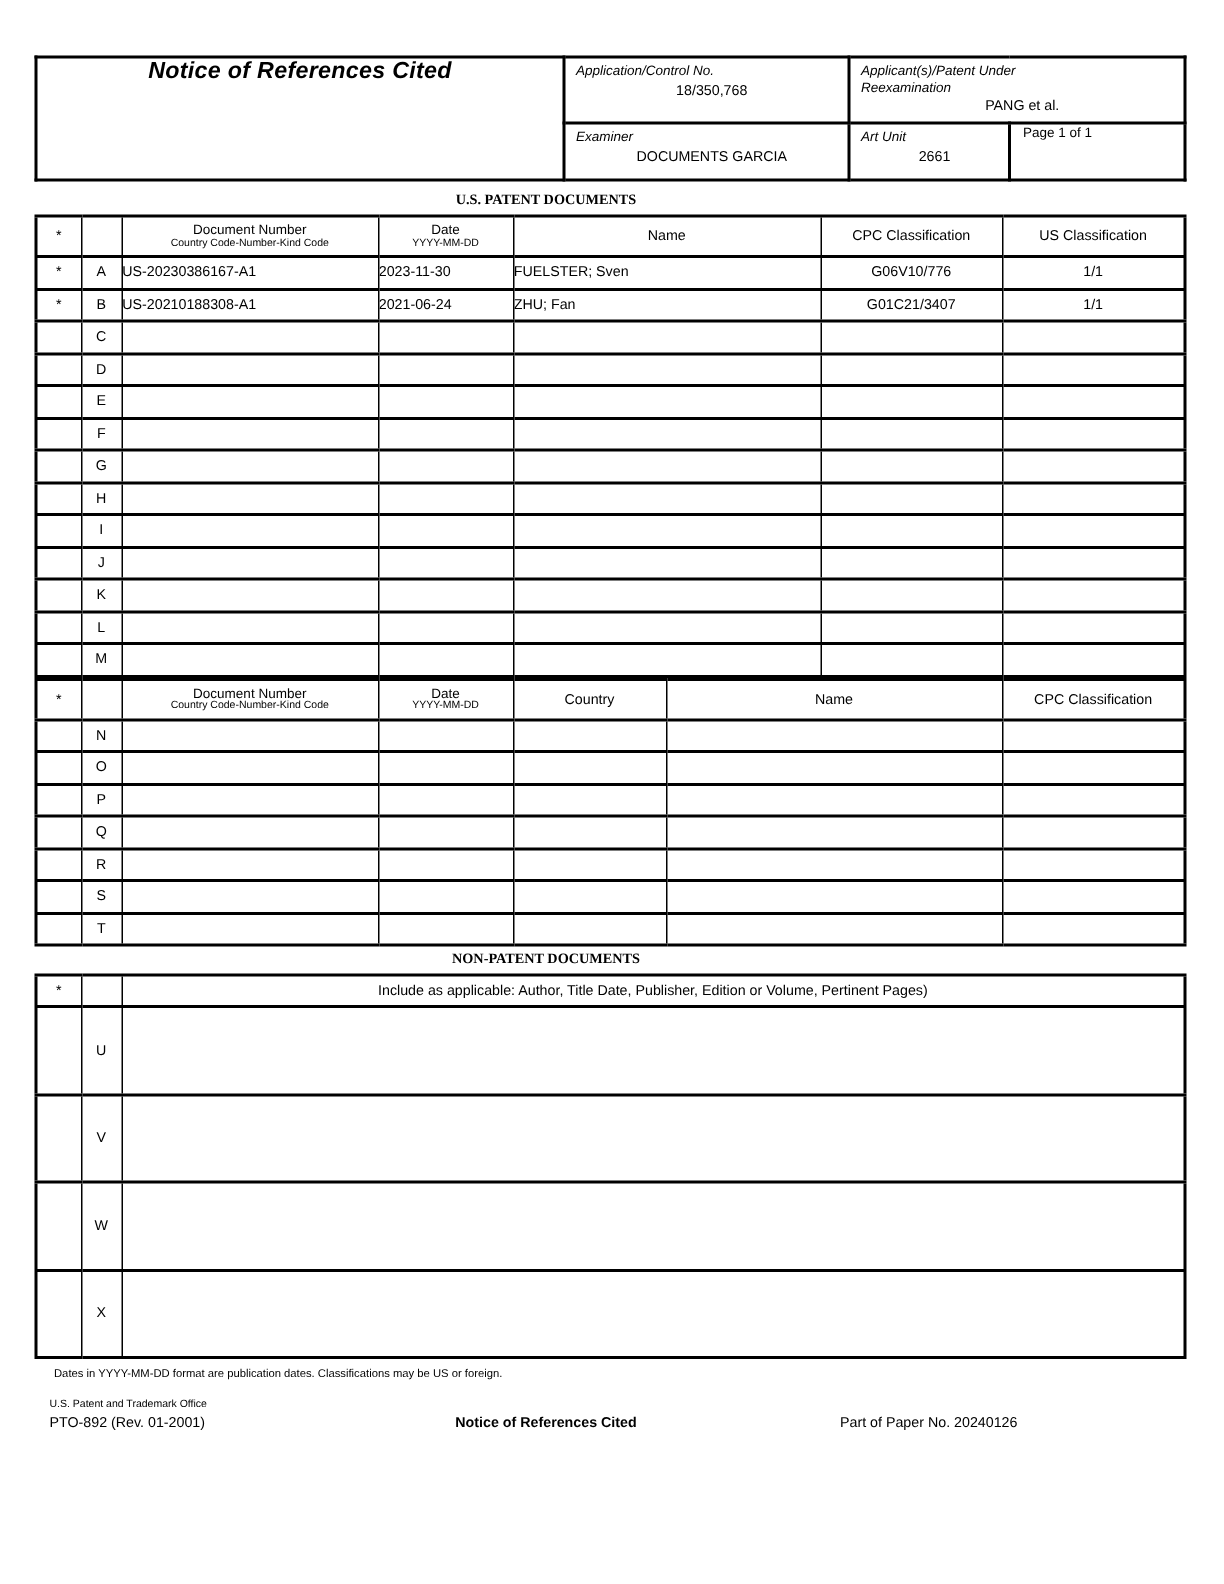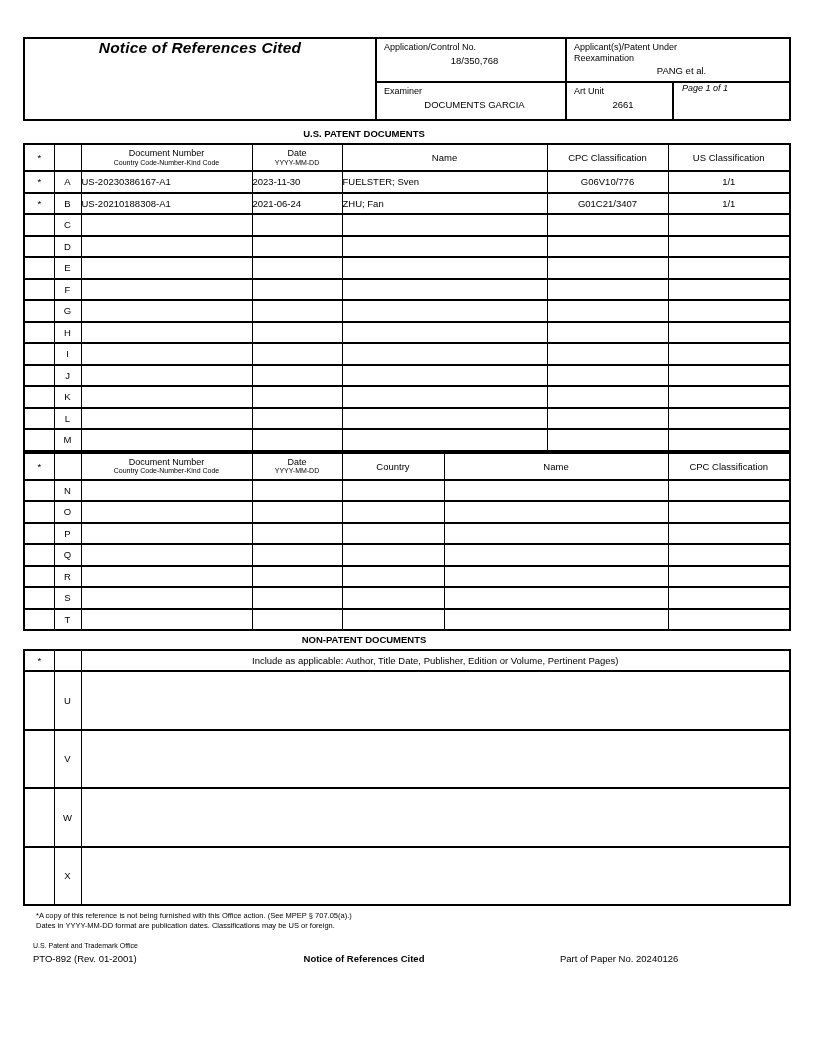--- a/index.html
+++ b/index.html
@@ -12,28 +12,28 @@
   }
   .content { position: absolute; left: 23px; top: 37px; width: 682px; }
 
   
   table.hdr { border-collapse: collapse; table-layout: fixed; width: 766px; }
   table.hdr td { border: 2px solid #000; padding: 0; vertical-align: top; overflow: hidden; }
   tr.hr1 { height: 44px; }
   tr.hr2 { height: 38px; }
   td.title-cell { vertical-align: middle; text-align: center; }
   .form-title { font-size: 15.5px; font-weight: bold; font-style: italic; letter-spacing: 0.2px; }
-  .cell-label { font-size: 9px; line-height: 10.5px; padding: 3px 0 0 7px; }
+  .cell-label { font-size: 9px; line-height: 10.5px; padding: 3px 0 0 7px; font-style: italic; }
   .cell-value { font-size: 9.5px; line-height: 11px; padding: 2px 0 0 7px; text-align: center; }
   .wrap-label { max-width: 158px; }
   td.page-cell { vertical-align: middle; }
-  .page-text { font-size: 9px; padding-left: 8px; font-style: italic; }
+  .page-text { font-size: 9px; padding-left: 8px; }
 
   
-  .sec-title { text-align: center; font-weight: bold; font-size: 9.5px; line-height: 12px; margin: 3px 0; }
+  .sec-title { text-align: center; font-weight: bold; font-size: 9.5px; line-height: 12px; margin: 3px 0; font-family: Liberation Serif, serif; }
   .sec-title.first { margin-top: 7px; }
 
   
   table.doc { border-collapse: collapse; table-layout: fixed; width: 766px; border: 2px solid #000; }
   table.doc td { border: 1.5px solid #000; border-top-width: 2px; border-bottom-width: 2px;
                  padding: 0; overflow: hidden; white-space: nowrap; font-size: 9.5px; vertical-align: middle; }
   table.doc tr { height: 21.5px; }
   table.doc tr.head-row { height: 27px; }
   table.npl tr { height: 58.5px; }
   table.npl tr.head-row { height: 21px; }
@@ -371,21 +371,20 @@
     </tr>
     <tr>
       <td class="c-star"></td>
       <td class="c-letter">X</td>
       <td class="c-name"></td>
     </tr>
   </tbody>
     </table>
 
   <div class="footnotes">
-    <div>*A copy of this reference is not being furnished with this Office action. (See MPEP § 707.05(a).)</div>
     <div>Dates in YYYY-MM-DD format are publication dates. Classifications may be US or foreign.</div>
   </div>
 
   <div class="office-line">U.S. Patent and Trademark Office</div>
   <div class="footer-row">
     <span class="footer-left">PTO-892 (Rev. 01-2001)</span>
     <span class="footer-center">Notice of References Cited</span>
     <span class="footer-right">Part of Paper No. 20240126</span>
   </div>
 

